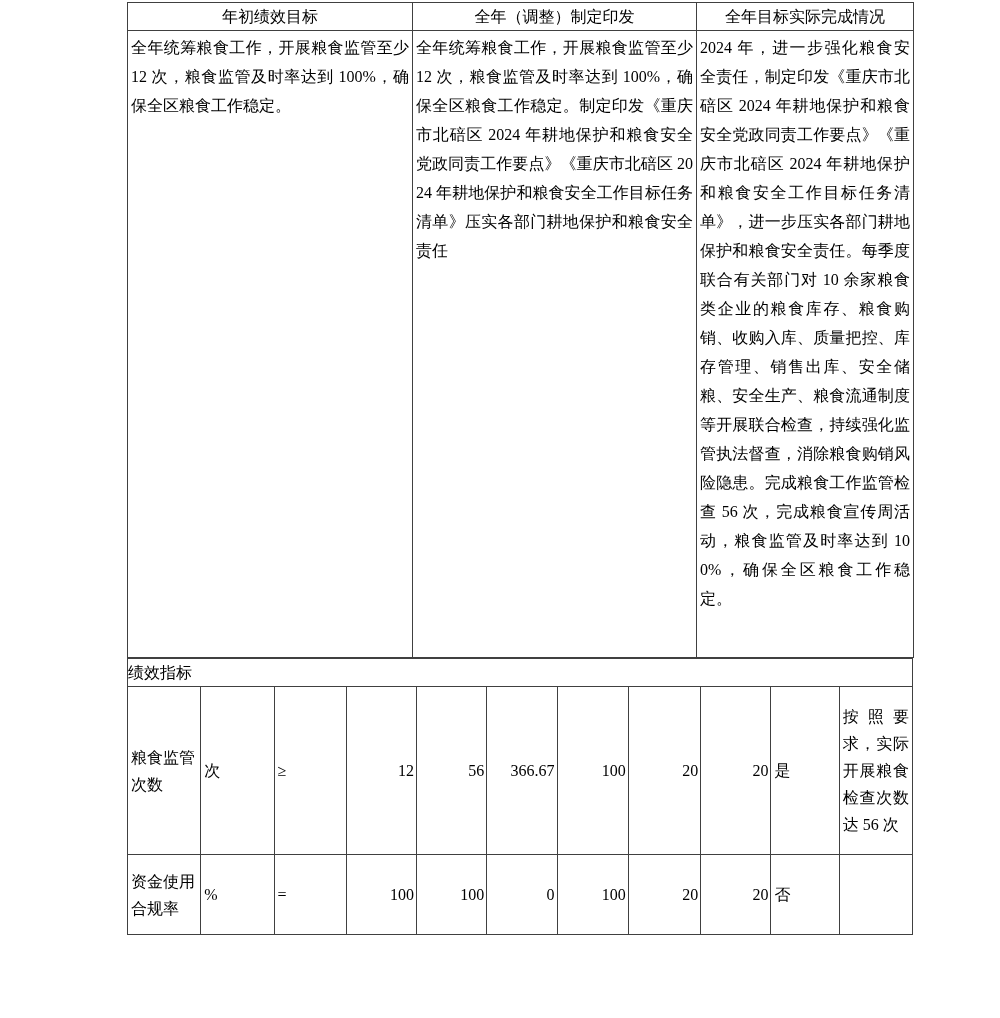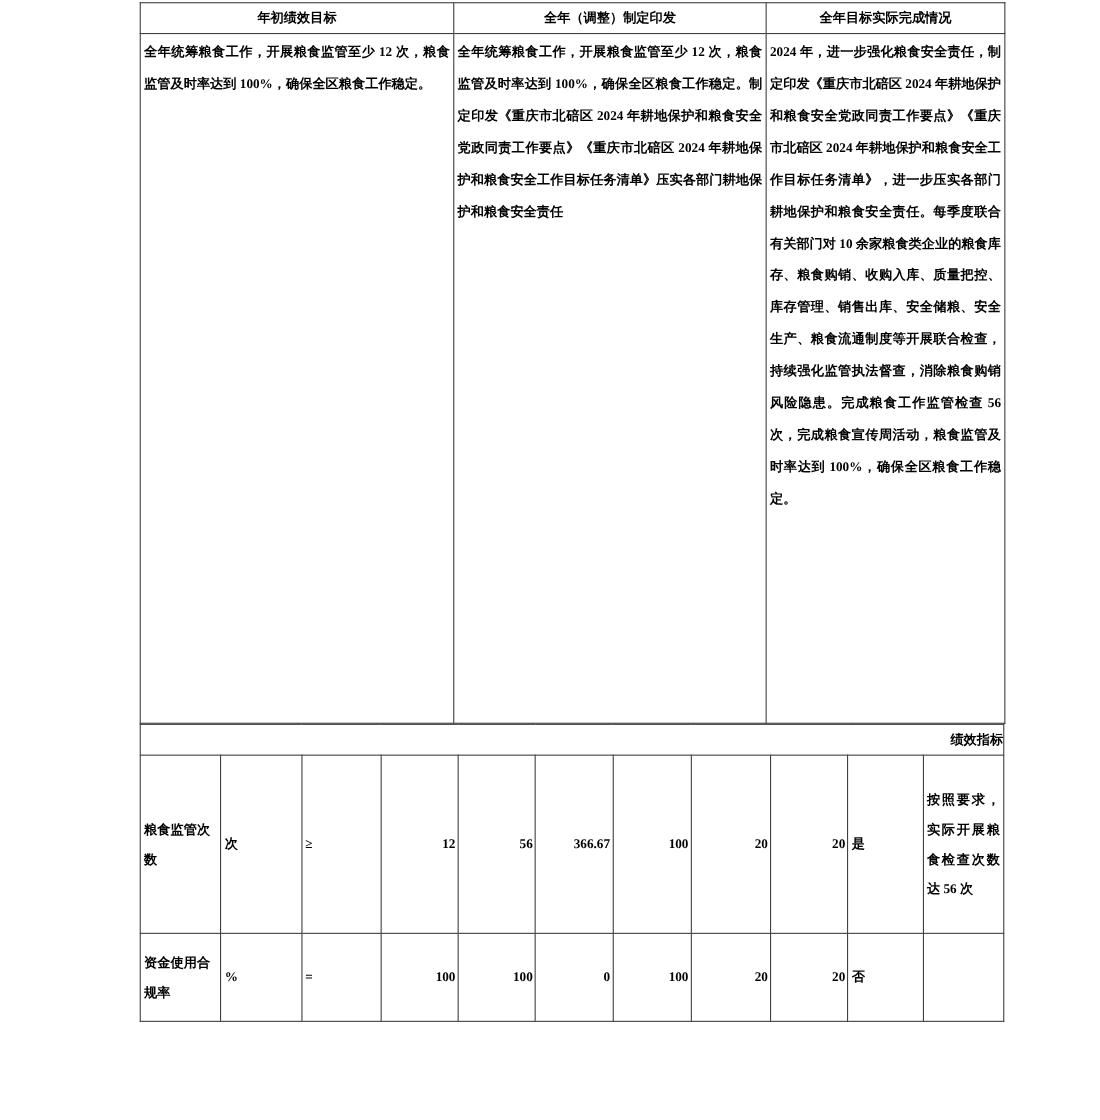--- a/index.html
+++ b/index.html
@@ -4,31 +4,31 @@
 <style>
   html, body { margin: 0; padding: 0; }
   body {
     width: 1000px; height: 1018px; overflow: hidden;
     background: #ffffff; color: #000;
     font-family: "Liberation Serif", "DejaVu Serif", serif;
   }
   .doc { position: absolute; left: 127px; top: 2px; width: 788px; }
   table { border-collapse: collapse; table-layout: fixed; width: 786px; }
   td, th {
-    border: 1px solid #404040; font-weight: bold; font-size: 12px;
+    border: 1px solid #404040; font-weight: normal; font-size: 16px;
     padding: 0; overflow: hidden; word-break: break-all;
   }
   
   .s-head th { height: 27px; text-align: center; vertical-align: middle; line-height: 27px; }
   .s-body td {
     height: 624px; vertical-align: top; text-align: justify;
     line-height: 29px; padding: 2px 3px 0 3px;
   }
   
-  .section-row td { height: 27px; text-align: right; vertical-align: middle; line-height: 27px; }
+  .section-row td { height: 27px; text-align: left; vertical-align: middle; line-height: 27px; }
   .i-head th {
     height: 84px; text-align: center; vertical-align: middle;
     line-height: 29px; white-space: pre-line;
   }
   tr.row1 { height: 162px; }
   tr.row2 { height: 80px; }
   td.num { text-align: right; vertical-align: middle; padding-right: 2px; margin-left: 16px; }
   td.txt { text-align: left; vertical-align: middle; padding-left: 3px; line-height: 27px; }
   td.note { text-align: justify; vertical-align: middle; padding: 16px 3px; line-height: 27px; }
 </style>

